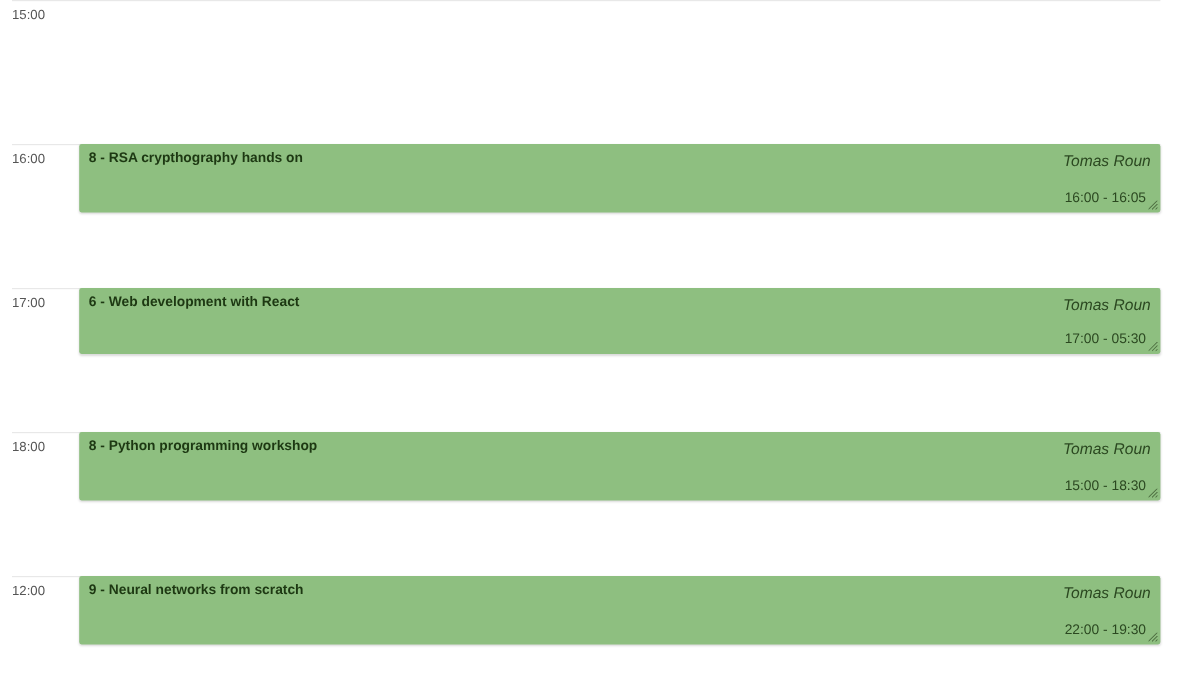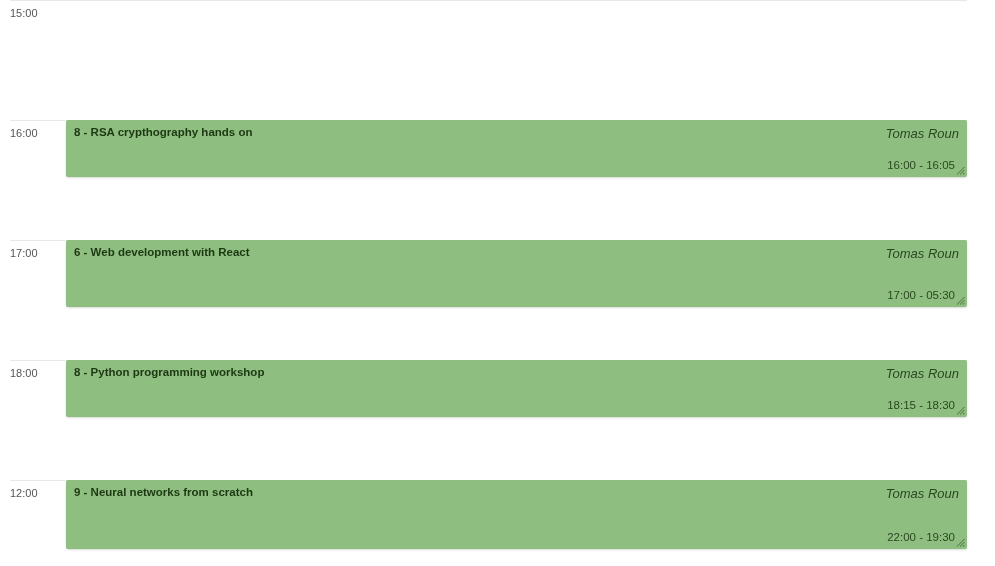--- a/index.html
+++ b/index.html
@@ -111,47 +111,47 @@
         <span class="event-presenter">Tomas Roun</span>
       </div>
       <span class="event-time">16:00 - 16:05</span>
       <span class="resize-handle">
         <svg width="8" height="8" viewBox="0 0 8 8">
             <path d="M7 0 L8 0 L0 8 L0 7 Z M7 3 L8 3 L3 8 L3 7 Z M7 6 L8 6 L6 8 L6 7 Z" fill="#4a6a3d"></path>
           </svg>
       </span>
     </div>
 
-    <div class="event" style="top:240px;height:67px">
+    <div class="event" style="top:240px;height:55px">
       <div class="event-top">
         <span class="event-title">6 - Web development with React</span>
         <span class="event-presenter">Tomas Roun</span>
       </div>
       <span class="event-time">17:00 - 05:30</span>
       <span class="resize-handle">
         <svg width="8" height="8" viewBox="0 0 8 8">
             <path d="M7 0 L8 0 L0 8 L0 7 Z M7 3 L8 3 L3 8 L3 7 Z M7 6 L8 6 L6 8 L6 7 Z" fill="#4a6a3d"></path>
           </svg>
       </span>
     </div>
 
     <div class="event" style="top:360px;height:57px">
       <div class="event-top">
         <span class="event-title">8 - Python programming workshop</span>
         <span class="event-presenter">Tomas Roun</span>
       </div>
-      <span class="event-time">18:15 - 18:30</span>
+      <span class="event-time">15:00 - 18:30</span>
       <span class="resize-handle">
         <svg width="8" height="8" viewBox="0 0 8 8">
             <path d="M7 0 L8 0 L0 8 L0 7 Z M7 3 L8 3 L3 8 L3 7 Z M7 6 L8 6 L6 8 L6 7 Z" fill="#4a6a3d"></path>
           </svg>
       </span>
     </div>
 
-    <div class="event" style="top:480px;height:69px">
+    <div class="event" style="top:480px;height:57px">
       <div class="event-top">
         <span class="event-title">9 - Neural networks from scratch</span>
         <span class="event-presenter">Tomas Roun</span>
       </div>
       <span class="event-time">22:00 - 19:30</span>
       <span class="resize-handle">
         <svg width="8" height="8" viewBox="0 0 8 8">
             <path d="M7 0 L8 0 L0 8 L0 7 Z M7 3 L8 3 L3 8 L3 7 Z M7 6 L8 6 L6 8 L6 7 Z" fill="#4a6a3d"></path>
           </svg>
       </span>

